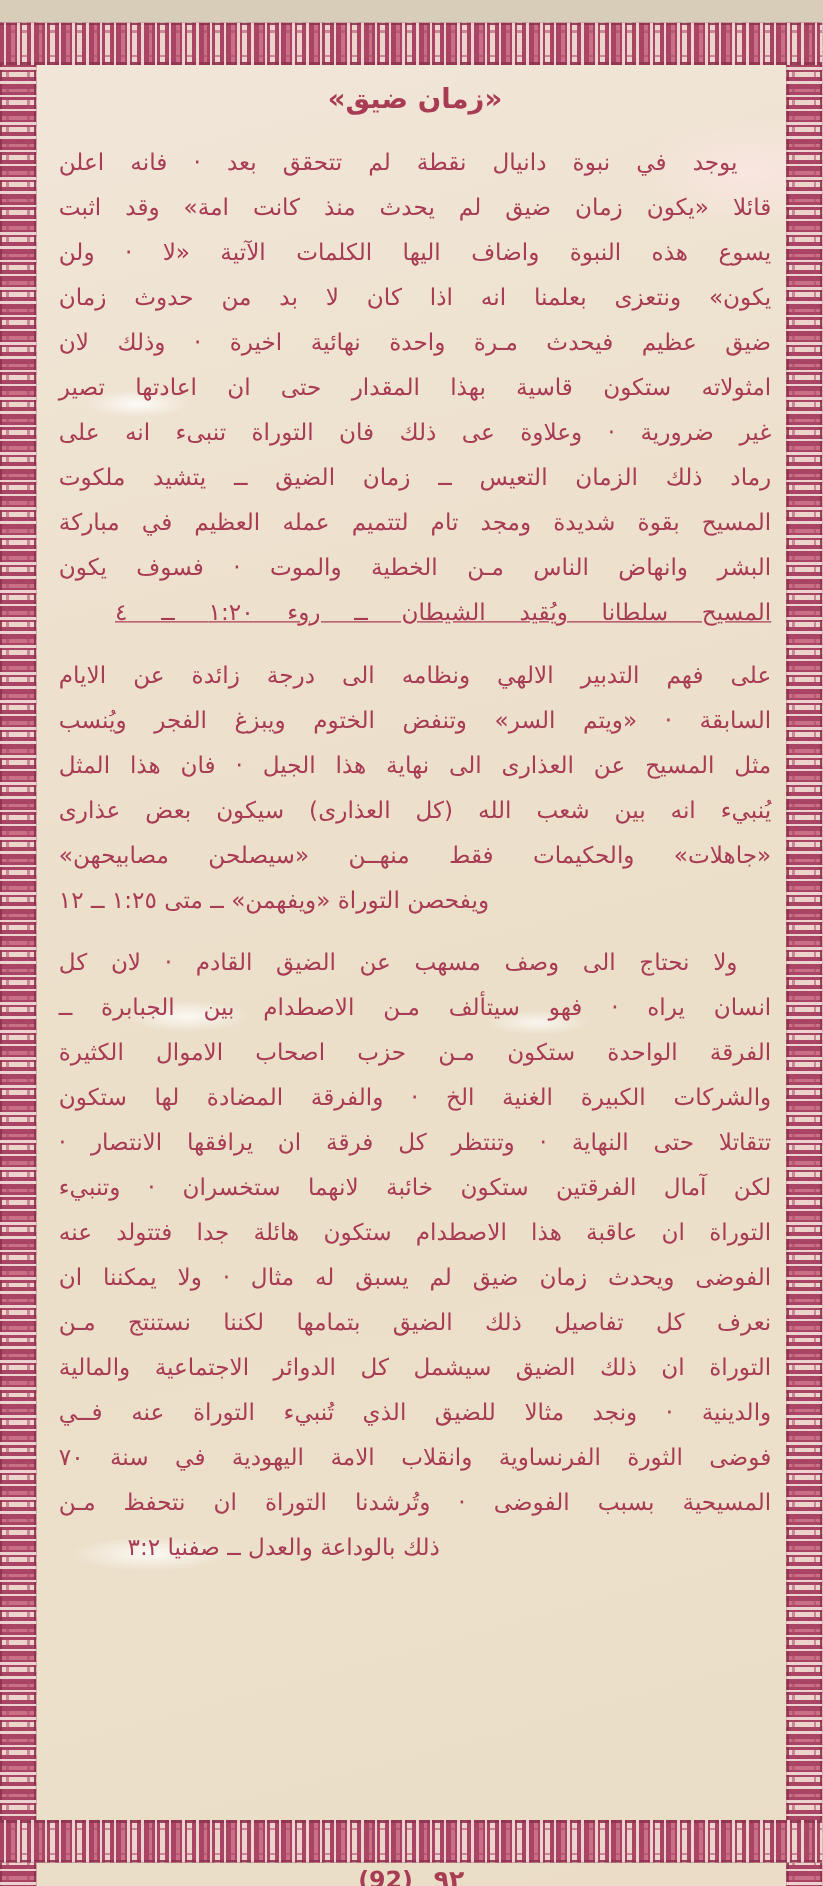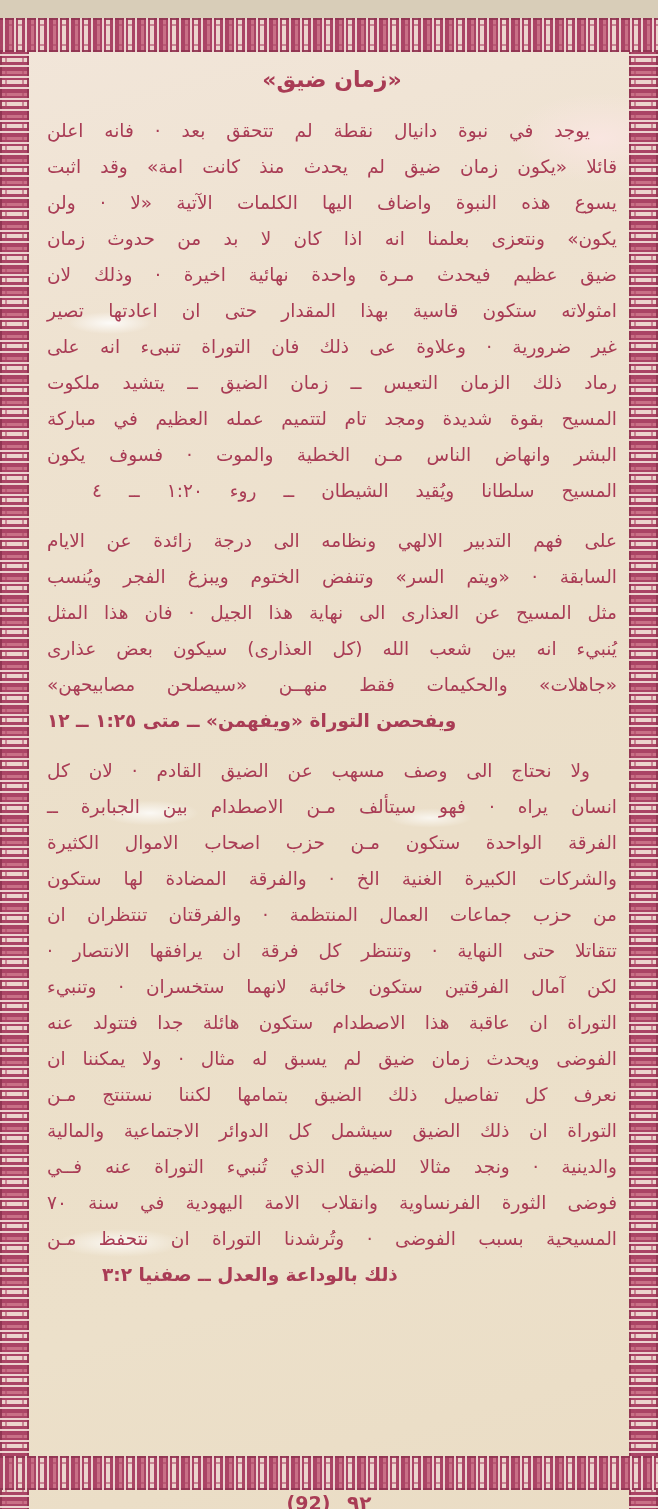--- a/index.html
+++ b/index.html
@@ -53,23 +53,23 @@
     letter-spacing:1px;
   }
   .para { margin:0 0 14px 0; }
   .line {
     line-height:36px;
     text-align:justify;
     text-align-last:justify;
     white-space:normal;
   }
   .indent { padding-right:27px; }
-  .pl45 { padding-left:45px; }
+  .pl45 { padding-left:45px;text-decoration:underline; }
   .pl55 { padding-left:55px; }
-  .last-left { text-align-last:left;font-weight:bold; }
+  .last-left { text-align-last:left; }
   
   .footer {
     position:absolute; top:1473px; left:0; right:0;
     direction:ltr;
     text-align:center;
     color:#a93c55;
     font-size:19px;
     font-weight:bold;
     letter-spacing:2px;
   }
@@ -110,21 +110,20 @@
       <div class="line">يُنبيء انه بين شعب الله (كل العذارى) سيكون بعض عذارى</div>
       <div class="line">«جاهلات» والحكيمات فقط منهــن «سيصلحن مصابيحهن»</div>
       <div class="line last-left">ويفحصن التوراة «ويفهمن» ــ متى ١:٢٥ ــ ١٢</div>
     </div>
 
     <div class="para">
       <div class="line indent">ولا نحتاج الى وصف مسهب عن الضيق القادم · لان كل</div>
       <div class="line">انسان يراه · فهو سيتألف مـن الاصطدام بين الجبابرة ــ</div>
       <div class="line">الفرقة الواحدة ستكون مـن حزب اصحاب الاموال الكثيرة</div>
       <div class="line">والشركات الكبيرة الغنية الخ · والفرقة المضادة لها ستكون</div>
-      <div class="line">من حزب جماعات العمال المنتظمة · والفرقتان تنتظران ان</div>
       <div class="line">تتقاتلا حتى النهاية · وتنتظر كل فرقة ان يرافقها الانتصار ·</div>
       <div class="line">لكن آمال الفرقتين ستكون خائبة لانهما ستخسران · وتنبيء</div>
       <div class="line">التوراة ان عاقبة هذا الاصطدام ستكون هائلة جدا فتتولد عنه</div>
       <div class="line">الفوضى ويحدث زمان ضيق لم يسبق له مثال · ولا يمكننا ان</div>
       <div class="line">نعرف كل تفاصيل ذلك الضيق بتمامها لكننا نستنتج مـن</div>
       <div class="line">التوراة ان ذلك الضيق سيشمل كل الدوائر الاجتماعية والمالية</div>
       <div class="line">والدينية · ونجد مثالا للضيق الذي تُنبيء التوراة عنه فــي</div>
       <div class="line">فوضى الثورة الفرنساوية وانقلاب الامة اليهودية في سنة ٧٠</div>
       <div class="line">المسيحية بسبب الفوضى · وتُرشدنا التوراة ان نتحفظ مـن</div>
       <div class="line last-left pl55">ذلك بالوداعة والعدل ــ صفنيا ٣:٢</div>

